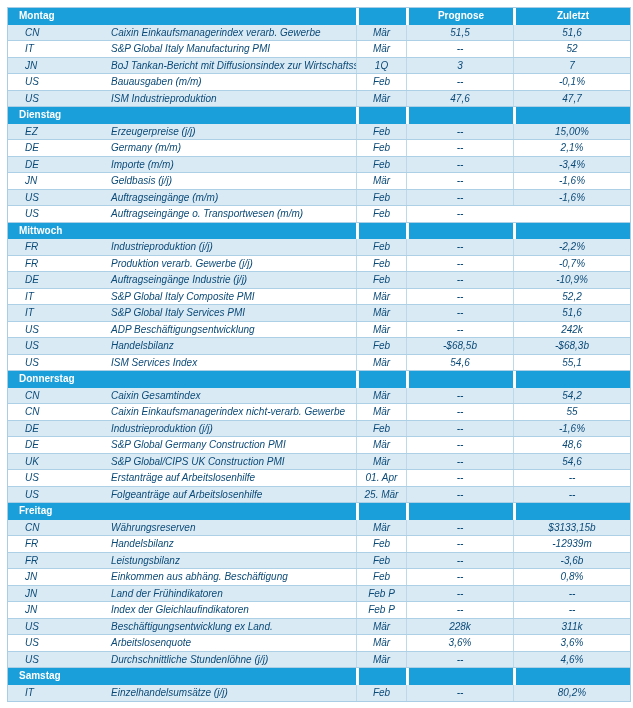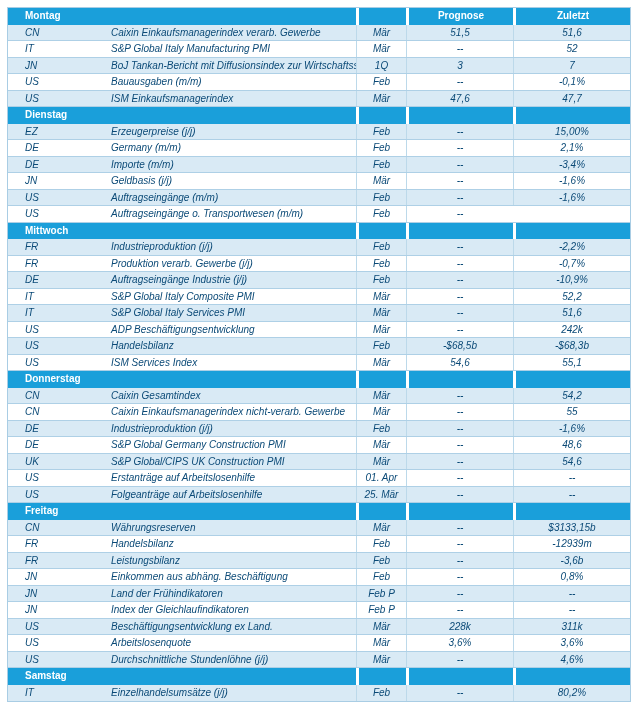--- a/index.html
+++ b/index.html
@@ -43,21 +43,21 @@
     line-height:16.5px;
     font-weight:bold;
   }
   .day-row .hcell{
     box-sizing:border-box;
     border-left:3px solid #ffffff;
     text-align:center;
     overflow:hidden;
   }
   .day-row .day-label{
-    padding-left:17px;
+    padding-left:11px;
     text-align:left;
     overflow:hidden;
     white-space:nowrap;
   }
   .cell{
     box-sizing:border-box;
     overflow:hidden;
     white-space:nowrap;
   }
   .c-country{padding-left:17px;}
@@ -100,21 +100,21 @@
     </div>
     <div class="row base">
       <div class="cell c-country">US</div>
       <div class="cell c-name">Bauausgaben (m/m)</div>
       <div class="cell c-period">Feb</div>
       <div class="cell c-forecast">--</div>
       <div class="cell c-last">-0,1%</div>
     </div>
     <div class="row alt">
       <div class="cell c-country">US</div>
-      <div class="cell c-name">ISM Einkaufsmanagerindex</div>
+      <div class="cell c-name">ISM Industrieproduktion</div>
       <div class="cell c-period">Mär</div>
       <div class="cell c-forecast">47,6</div>
       <div class="cell c-last">47,7</div>
     </div>
     <div class="day-row">
       <div class="day-label">Dienstag</div>
       <div class="hcell"></div>
       <div class="hcell"></div>
       <div class="hcell"></div>
     </div>

